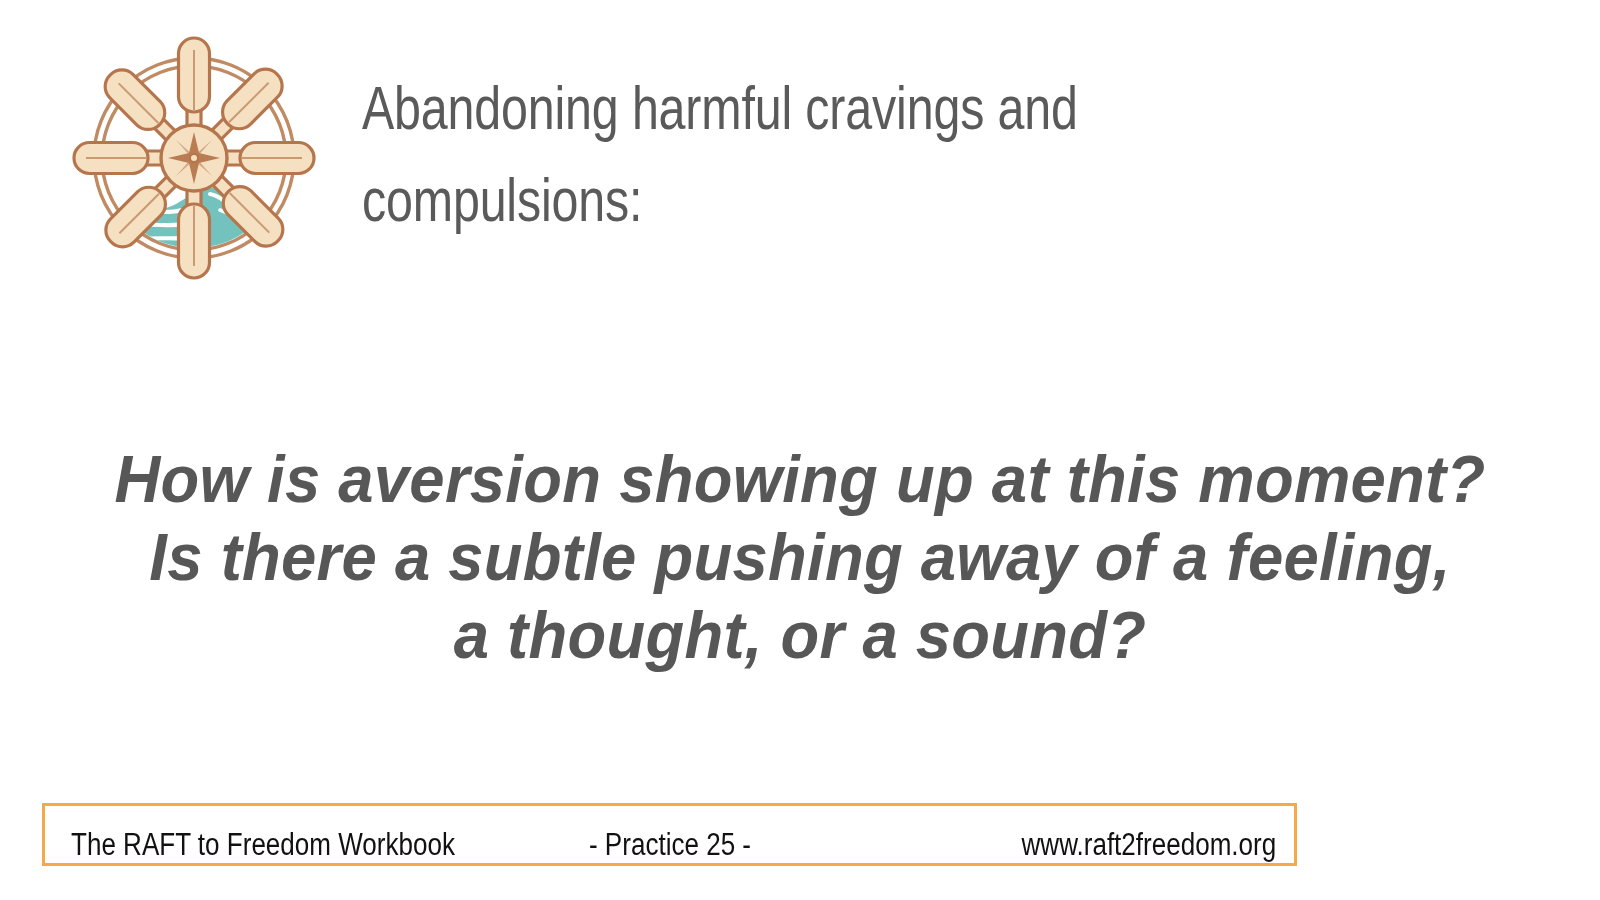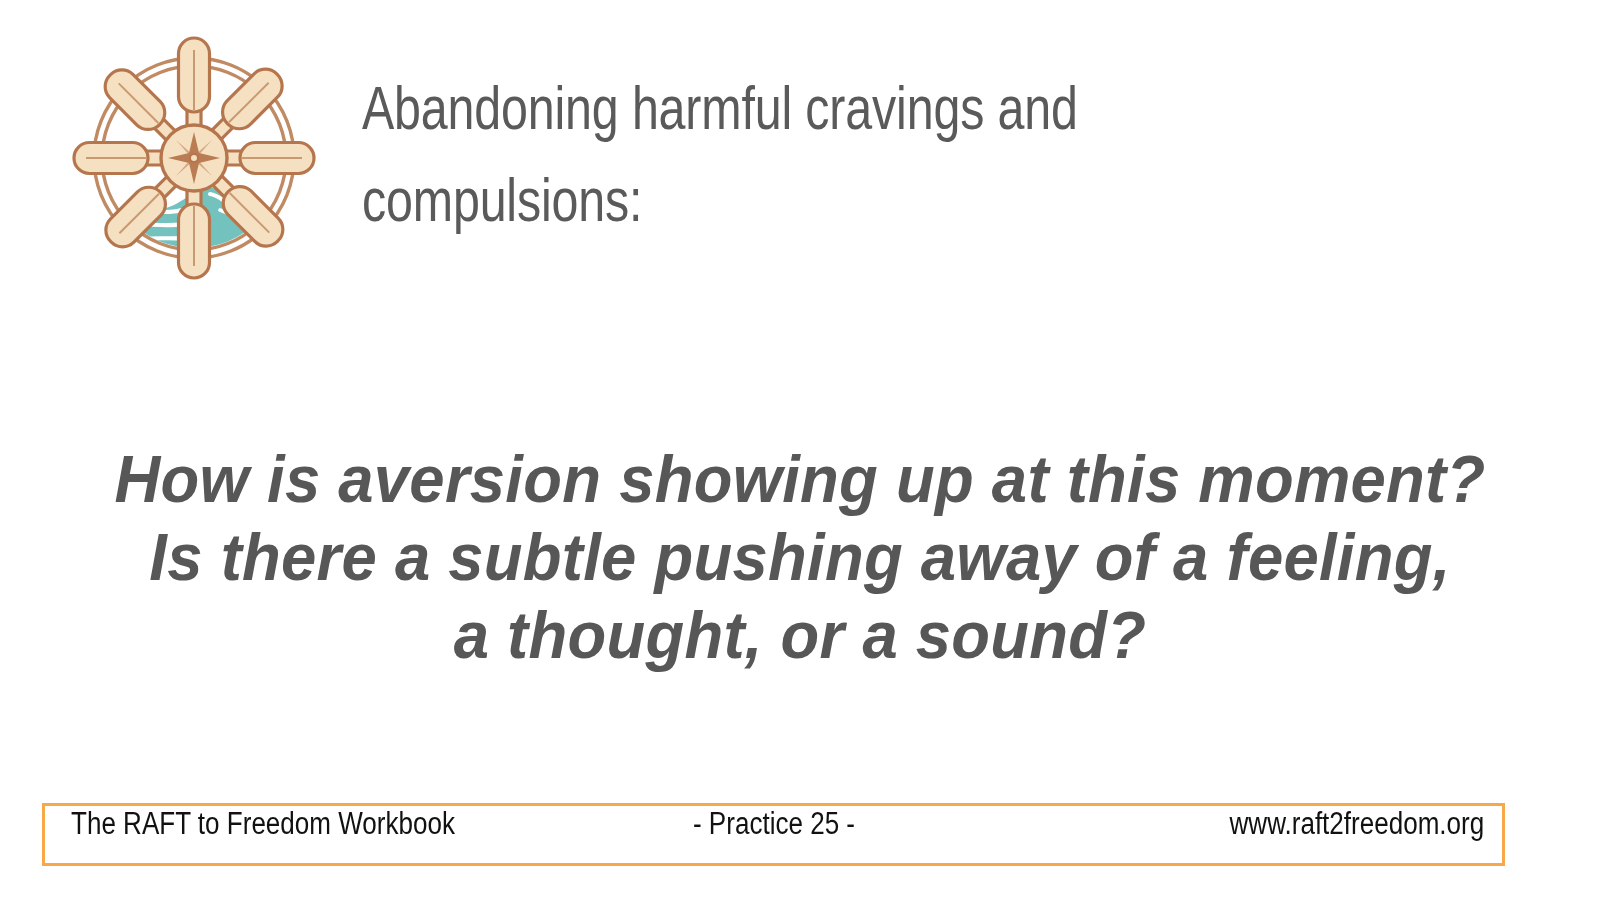--- a/index.html
+++ b/index.html
@@ -70,27 +70,27 @@
     letter-spacing: 0.3px;
     white-space: nowrap;
     transform: scaleX(0.96);
   }
 
   
   #footer-bar {
     position: absolute;
     left: 42px;
     top: 803px;
-    width: 1463px;
+    width: 1255px;
     height: 63px;
     box-sizing: border-box;
     border: 3px solid #f7a94a;
     background: #ffffff;
     display: flex;
-    align-items: flex-start;
+    align-items: flex-end;
   }
   .footer-cell {
     font-family: "Liberation Sans Narrow", "Liberation Sans", sans-serif;
     font-size: 31px;
     color: #111111;
     font-weight: 400;
     white-space: nowrap;
     transform: scaleX(0.84);
   }
   #footer-workbook { margin-left: 26px; transform-origin: left center; }

